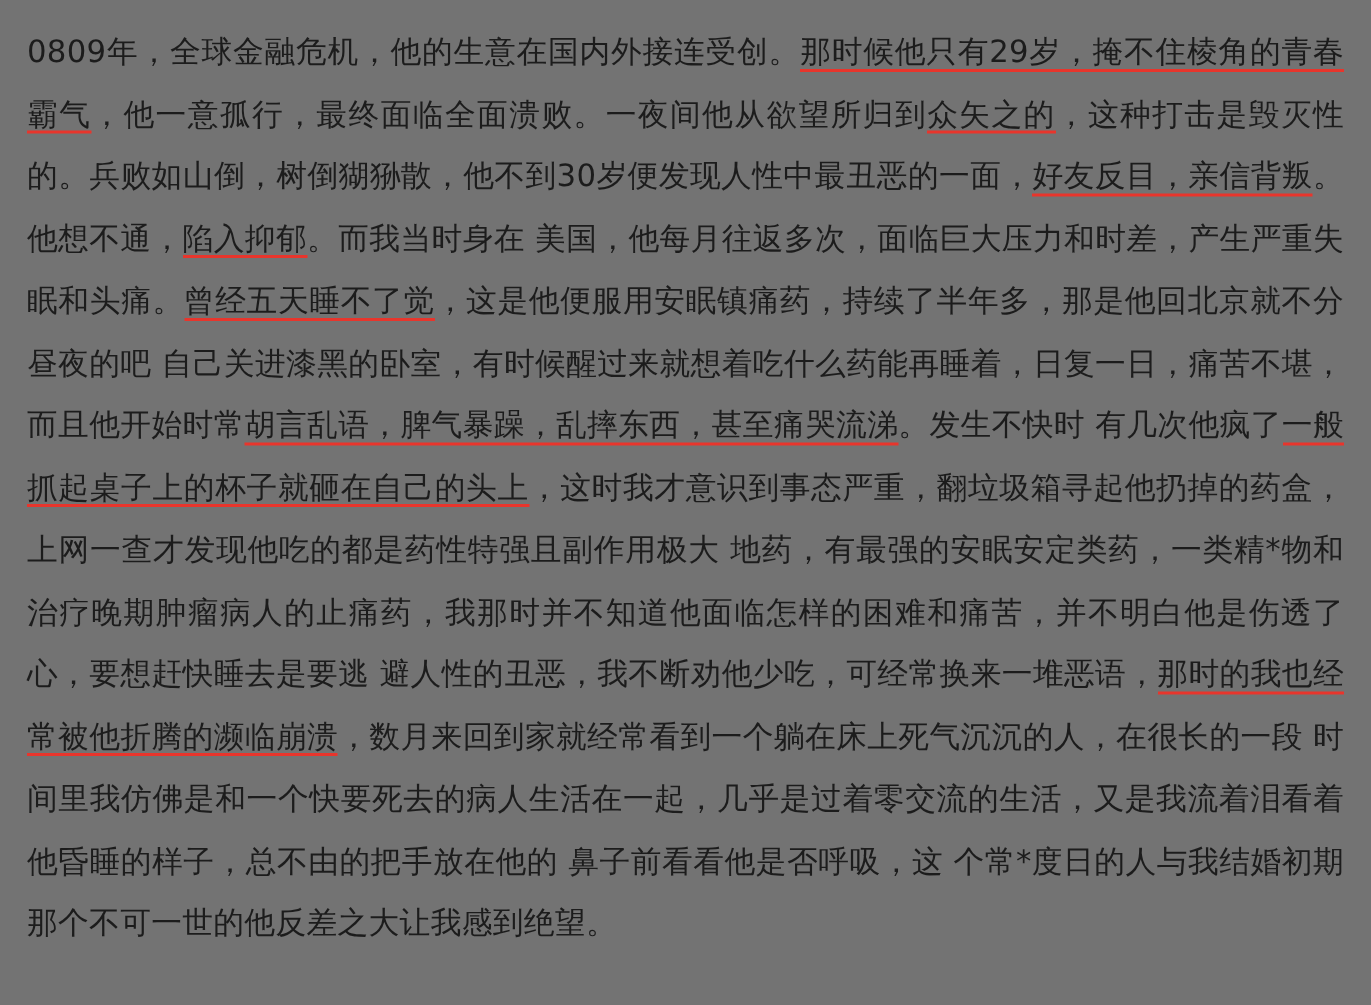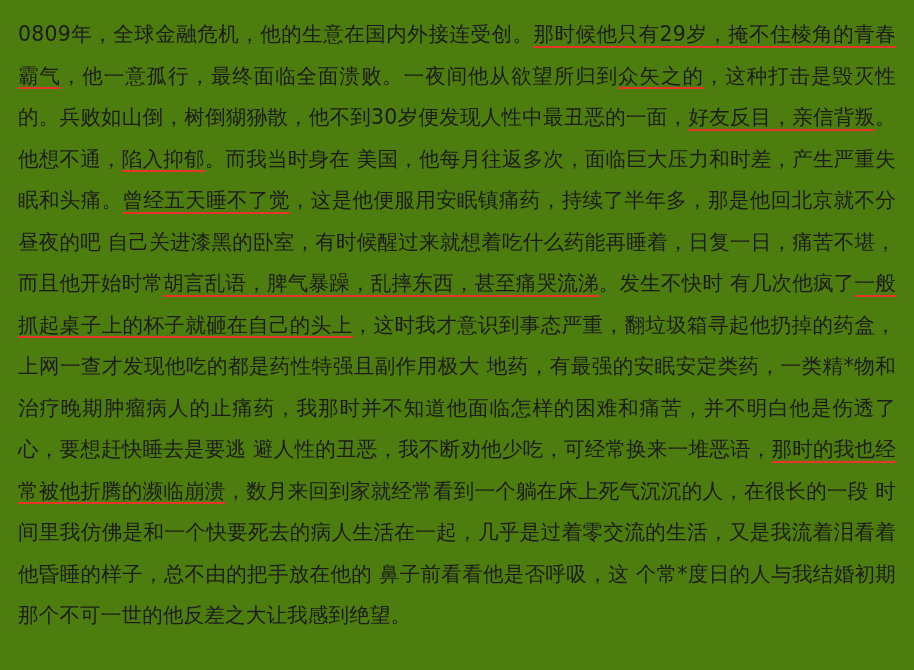--- a/index.html
+++ b/index.html
@@ -10,21 +10,21 @@
   body {
     width: 914px;
     height: 670px;
     overflow: hidden;
     font-family: "DejaVu Sans", "Liberation Sans", sans-serif;
   }
   #doc {
     position: relative;
     width: 914px;
     height: 670px;
-    background: #4d7c0f;
+    background: #737373;
     box-sizing: border-box;
     padding: 14px 18px 10px 18px;
   }
   .para {
     font-size: 20.5px;
     line-height: 41.5px;
     color: #1c1c1c;
     letter-spacing: 0.2px;
     text-align: justify;
     text-justify: inter-character;

